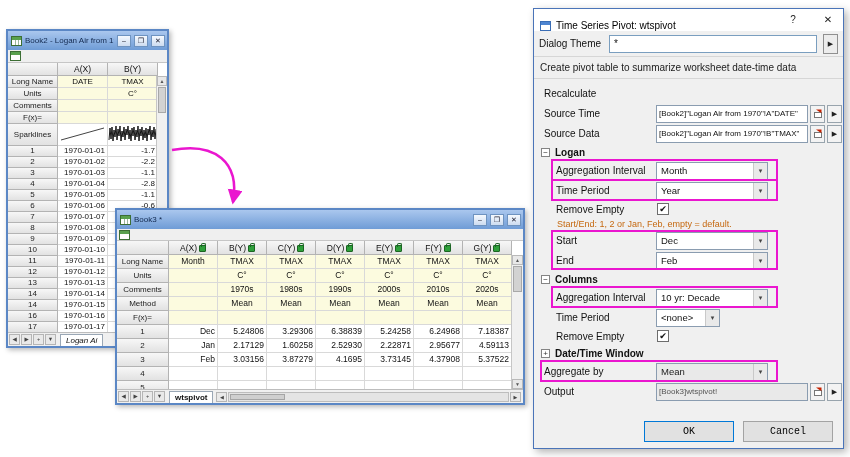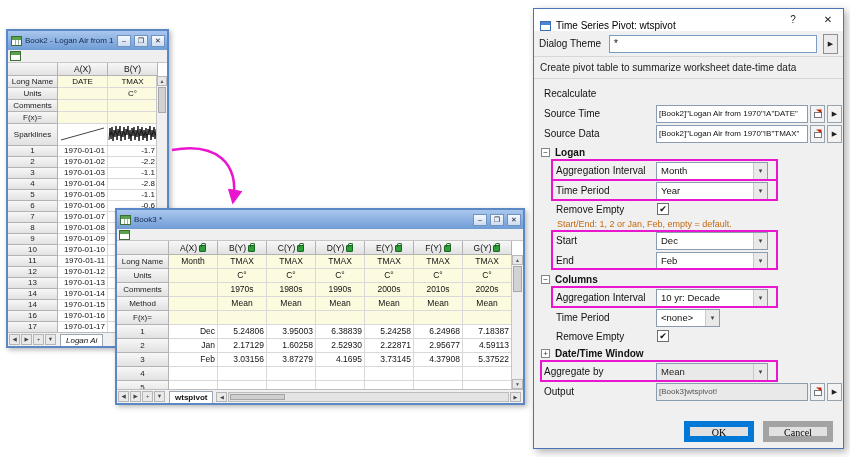--- a/index.html
+++ b/index.html
@@ -121,22 +121,22 @@
   .chk{width:12px;height:12px;border:1px solid #6d6d6d;background:#fff;font-size:9px;line-height:10px;
        text-align:center;color:#111;margin-left:1px}
   .hint{font-size:9px;color:#c5680f;padding-left:19px;height:13px;line-height:12px;white-space:nowrap;overflow:hidden}
   .hl::after,.hl2::after,.sew::after{content:"";position:absolute;border:2px solid var(--mag);
        pointer-events:none;z-index:5}
   .hl::after{left:13px;width:223px;top:-2px;bottom:-1px}
   .hl2::after{left:2px;width:234px;top:-2px;bottom:-1px}
   .sew{position:relative}
   .sew::after{left:13px;width:223px;top:-1px;bottom:0}
   .dbtns{position:absolute;bottom:6px;right:10px;display:flex;gap:9px}
-  .dbtn{width:70px;height:21px;font-size:10px;font-family:Liberation Serif, serif;
-       background:#e1e1e1;border:6px solid #a3a3a3;cursor:default}
+  .dbtn{width:90px;height:21px;font-size:10px;font-family:Liberation Mono, monospace;
+       background:#e1e1e1;border:1px solid #a3a3a3;cursor:default}
   .dbtn.ok{border-color:#0078d7}
 </style>
 </head>
 <body>
 
 <div class="win" id="book2">
   <div class="tb">
     <span class="wsico"></span>
     <span class="t">Book2 - Logan Air from 197...</span>
     <span class="wb">–</span>
@@ -385,21 +385,21 @@
         <div class="cc hc"></div>
         <div class="cc hc"></div>
         <div class="cc hc"></div>
         <div class="cc hc"></div>
         <div class="cc hc"></div>
       </div>
     <div class="row drow">
         <div class="c0 rl">1</div>
         <div class="cc dc">Dec</div>
         <div class="cc dc">5.24806</div>
-        <div class="cc dc">3.95003</div>
+        <div class="cc dc">3.29306</div>
         <div class="cc dc">6.38839</div>
         <div class="cc dc">5.24258</div>
         <div class="cc dc">6.24968</div>
         <div class="cc dc">7.18387</div>
       </div>
     <div class="row drow">
         <div class="c0 rl">2</div>
         <div class="cc dc">Jan</div>
         <div class="cc dc">2.17129</div>
         <div class="cc dc">1.60258</div>

